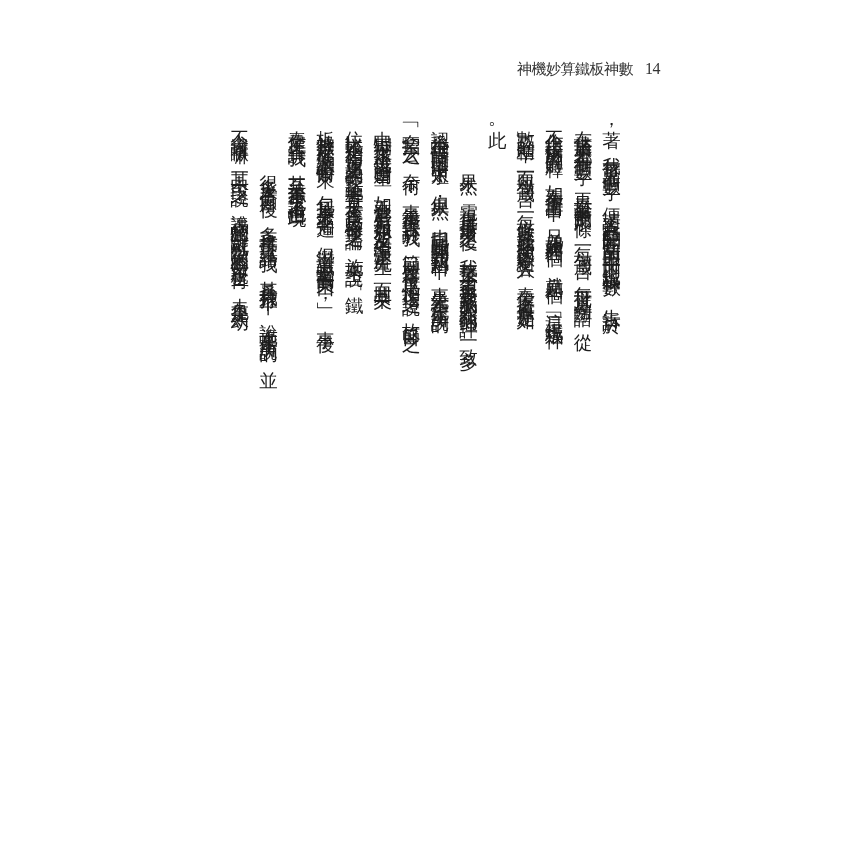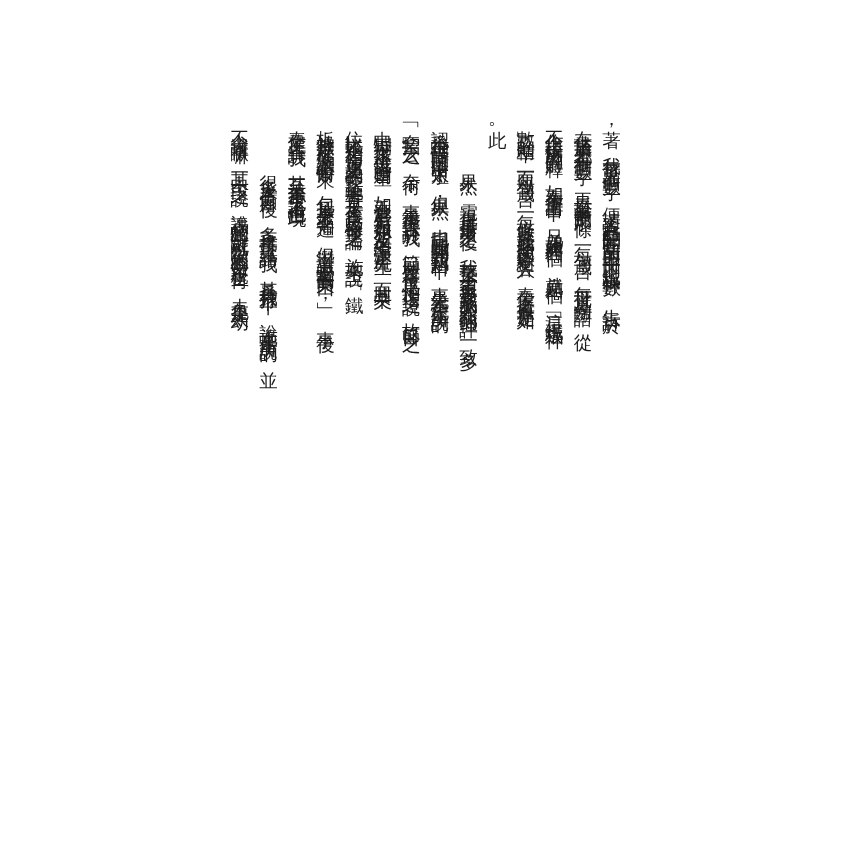--- a/index.html
+++ b/index.html
@@ -58,20 +58,24 @@
       display: block;
     }
     .body-text .col.indent {
       padding-top: 44px;
     }
   </style>
 </head>
 <body>
 
 <div class="page">
+  <div class="running-head">
+    <span class="title">神機妙算鐵板神數</span>
+    <span class="page-num">14</span>
+  </div>
 
   <div class="body-text">
     <span class="col">著，我每算出一個數字，便請客人自己翻閱在面前的十二冊的「鐵板神數」，告訴於</span>
     <span class="col">在書於頂上都有一個數字，再看於書中的那一條，每一句箴言；每批算一句斷語，從</span>
     <span class="col">不作模稜兩可的解釋，如秦偉命書中，兄弟姐妹有四個，就是四個，這是「鐵板神</span>
     <span class="col">數」的精準，而每一句箴言，每一條數序我多順便節錄給客人，秦偉之命書亦是如</span>
     <span class="col">此。</span>
     <span class="col indent">果然！電視直接播出來之後，我接至了全省很多愛戴我的人給我的佳評，一致多</span>
     <span class="col">認爲很可惜時間播出太短了，但果然，也同時風聞如我預料中，事先給秦先生所說的</span>
     <span class="col">「套招」之云。奈何！事後秦偉告訴於我，節目製作單位爲了怕迷信之說，故節目之</span>

